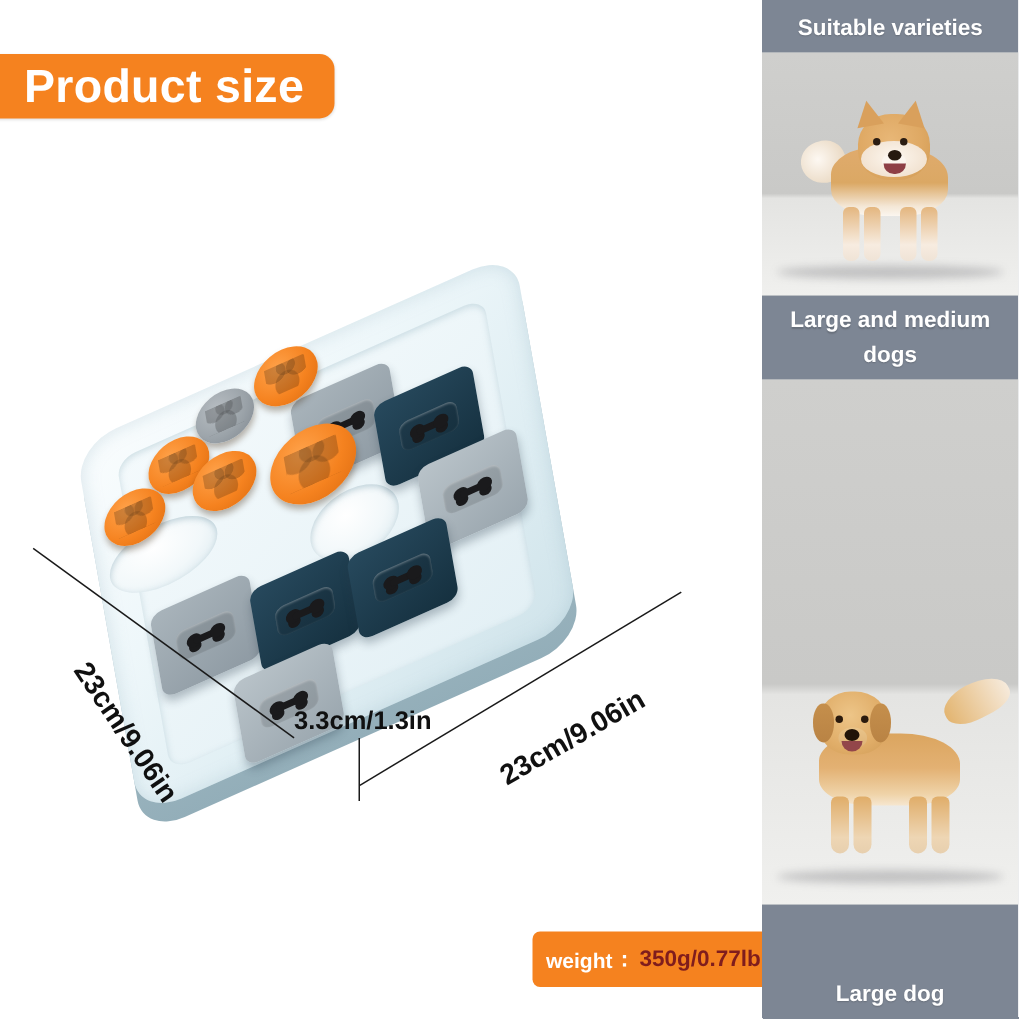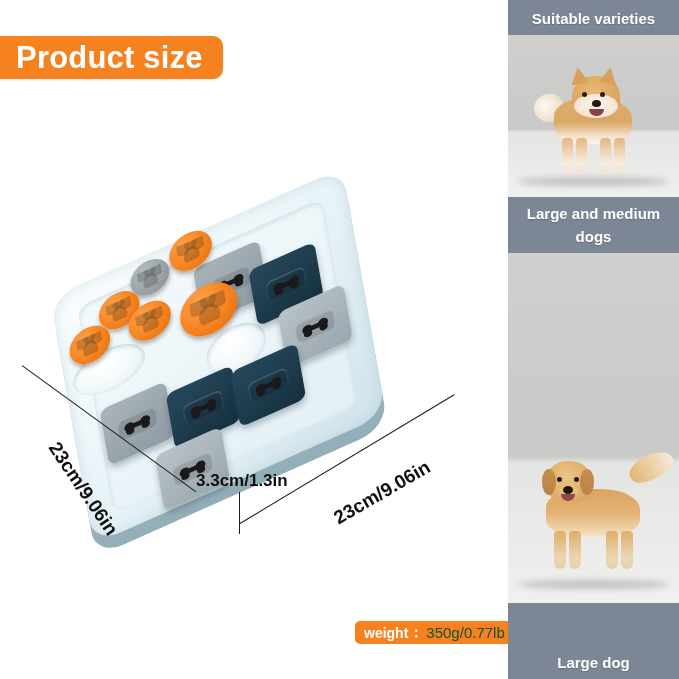--- a/index.html
+++ b/index.html
@@ -18,27 +18,27 @@
     border-radius:0 10px 10px 0;
     box-shadow:0 1px 2px rgba(0,0,0,.12);
   }
   .banner-text{
     color:#fff;font-size:31px;font-weight:bold;letter-spacing:.2px;
     white-space:nowrap;line-height:1;
   }
 
   
   .weight-badge{
-    position:absolute;left:355px;top:621px;height:23px;
+    position:absolute;left:355px;top:621px;height:37px;
     display:flex;align-items:center;padding:0 9px;
     background:#F5821F;border-radius:5px;white-space:nowrap;justify-content:flex-end;
   }
   .weight-badge .w-label{color:#fff;font-size:14px;font-weight:bold;}
   .weight-badge .w-colon{color:#fff;font-size:14px;font-weight:bold;margin:0 1px;}
-  .weight-badge .w-value{color:#14532d;font-size:15px;font-weight:normal;margin-left:2px;}
+  .weight-badge .w-value{color:#7f1d1d;font-size:15px;font-weight:bold;margin-left:2px;}
 
   
   .sidebar{
     position:absolute;left:508px;top:0;width:171px;height:679px;
     background:#7d8694;display:flex;flex-direction:column;
   }
   .panel{position:relative;display:flex;flex-direction:column;}
   .panel-caption{
     color:#fff;font-size:15px;font-weight:bold;text-align:center;
     line-height:23px;padding:5px 4px;

